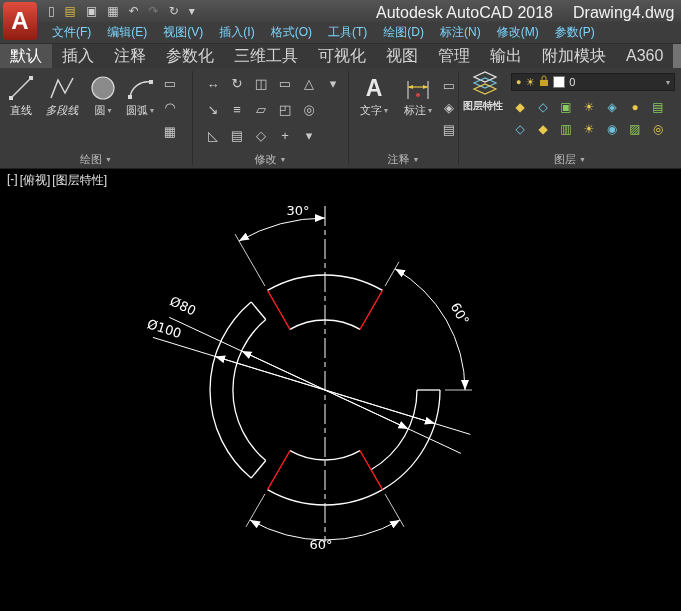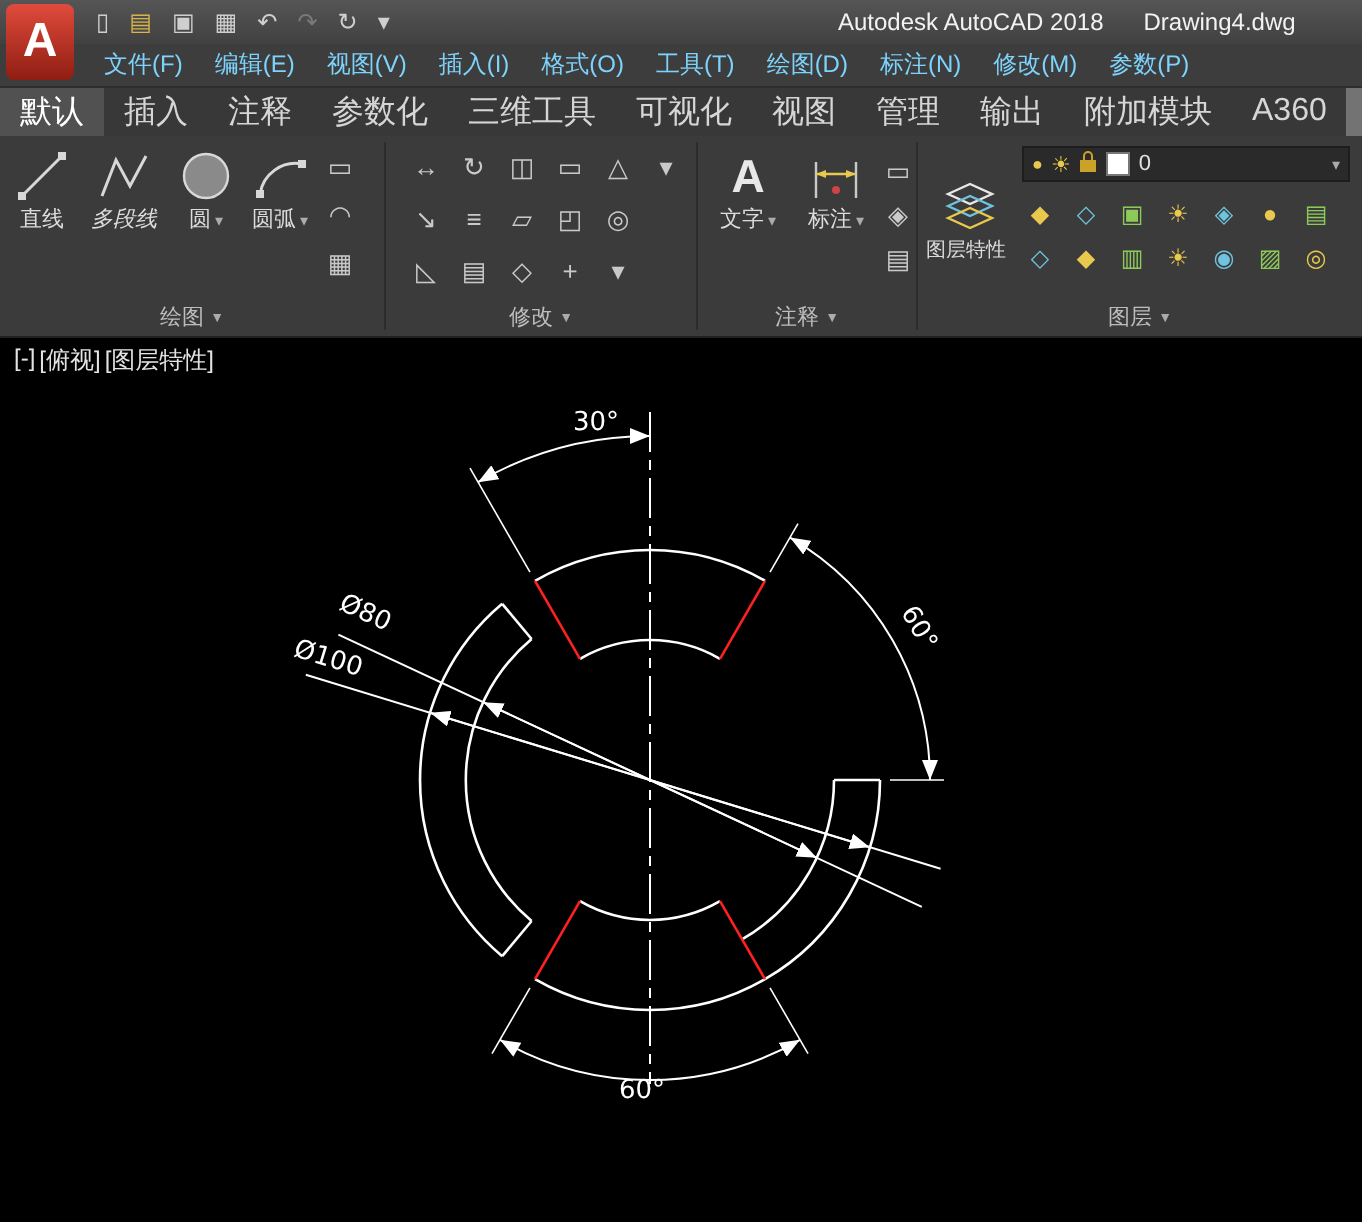--- a/index.html
+++ b/index.html
@@ -5,21 +5,21 @@
   html,body{margin:0;padding:0;background:#000;}
   #root{position:relative;width:681px;height:611px;overflow:hidden;background:#000;
         font-family:"Liberation Sans","DejaVu Sans",sans-serif;-webkit-font-smoothing:antialiased;}
   .abs{position:absolute;}
   
   .titlebar{left:0;top:0;width:681px;height:22px;background:linear-gradient(#555,#414141);border-bottom:1px solid #2e2e2e;}
   .qat{position:absolute;left:48px;top:0;height:22px;display:flex;align-items:center;gap:10px;font-size:12px;color:#cfcfcf;}
   .qat span{cursor:default;line-height:22px;}
   .qat .folder{color:#d8b44a;}
   .qat .disabled{color:#7a7a7a;}
-  .title-text{position:absolute;left:376px;top:4px;display:flex;gap:20px;color:#f2f2f2;font-size:12px;white-space:nowrap;margin-left:43px;}
+  .title-text{position:absolute;left:376px;top:4px;display:flex;gap:20px;color:#f2f2f2;font-size:16px;white-space:nowrap;}
   
   .appbtn{left:3px;top:2px;width:34px;height:38px;background:linear-gradient(#e04b3c,#8f1d12);border-radius:4px;
           color:#fff;font-weight:bold;font-size:24px;display:flex;align-items:center;justify-content:center;}
   
   .menubar{left:0;top:22px;width:681px;height:22px;background:#3d3d3d;border-bottom:1px solid #2e2e2e;
            display:flex;align-items:center;padding-left:44px;box-sizing:border-box;}
   .menu-item{color:#7dd3fc;font-size:12px;padding:3px 8px;white-space:nowrap;}
   
   .tabrow{left:0;top:44px;width:681px;height:24px;background:#383838;display:flex;align-items:stretch;border-bottom:1px solid #2e2e2e;}
   .tab{color:#d6d6d6;font-size:16px;padding:0 10px;display:flex;align-items:center;white-space:nowrap;}
@@ -230,21 +230,21 @@
         <span class="sicon">▤</span>
       </div>
       <div class="ptitle">
         <span>注释</span>
         <span class="dd">▼</span>
       </div>
     </div>
     <div class="psep" style="left:458px;"></div>
 
     <div class="panel" style="left:459px;width:222px;">
-      <div class="bigbtn" style="left:4px;top:20px;width:44px;">
+      <div class="bigbtn" style="left:4px;top:0;width:44px;font-weight:bold;">
         <span class="bicon">
           <svg width="32" height="30">
             <path d="M5 8 L16 3 L27 8 L16 13 Z" fill="none" stroke="#e8e8e8" stroke-width="1.2"></path>
             <path d="M5 14 L16 9 L27 14 L16 19 Z" fill="none" stroke="#6fc3de" stroke-width="1.2"></path>
             <path d="M5 20 L16 15 L27 20 L16 25 Z" fill="none" stroke="#e8c94d" stroke-width="1.2"></path>
           </svg>
         </span>
         <span class="blabel" style="width:44px;white-space:normal;text-align:center;font-size:10px;line-height:11px;">
           <span>图层特性</span>
         </span>

